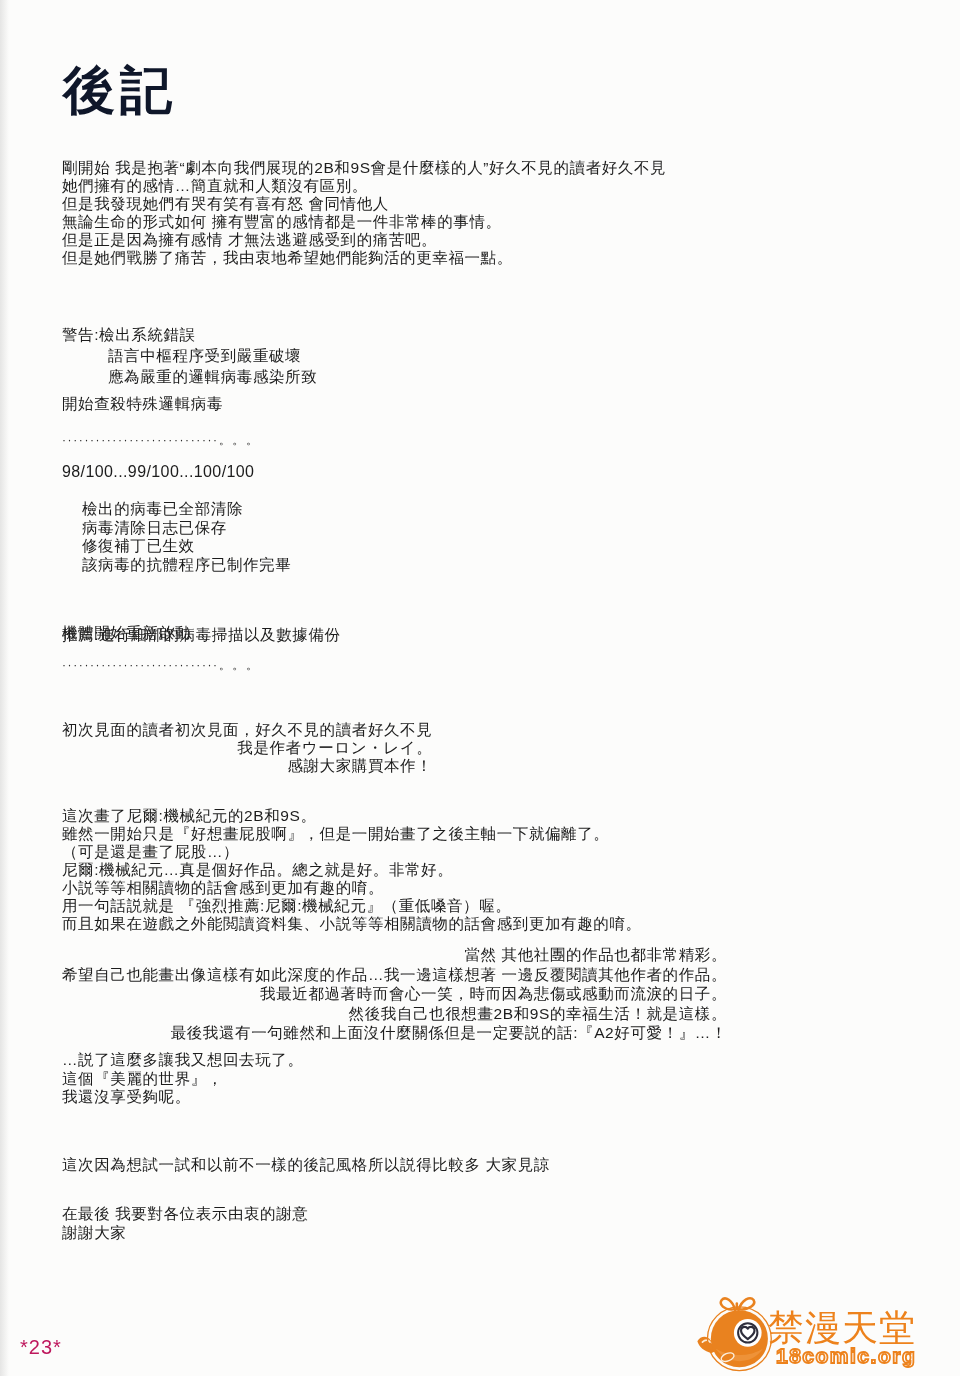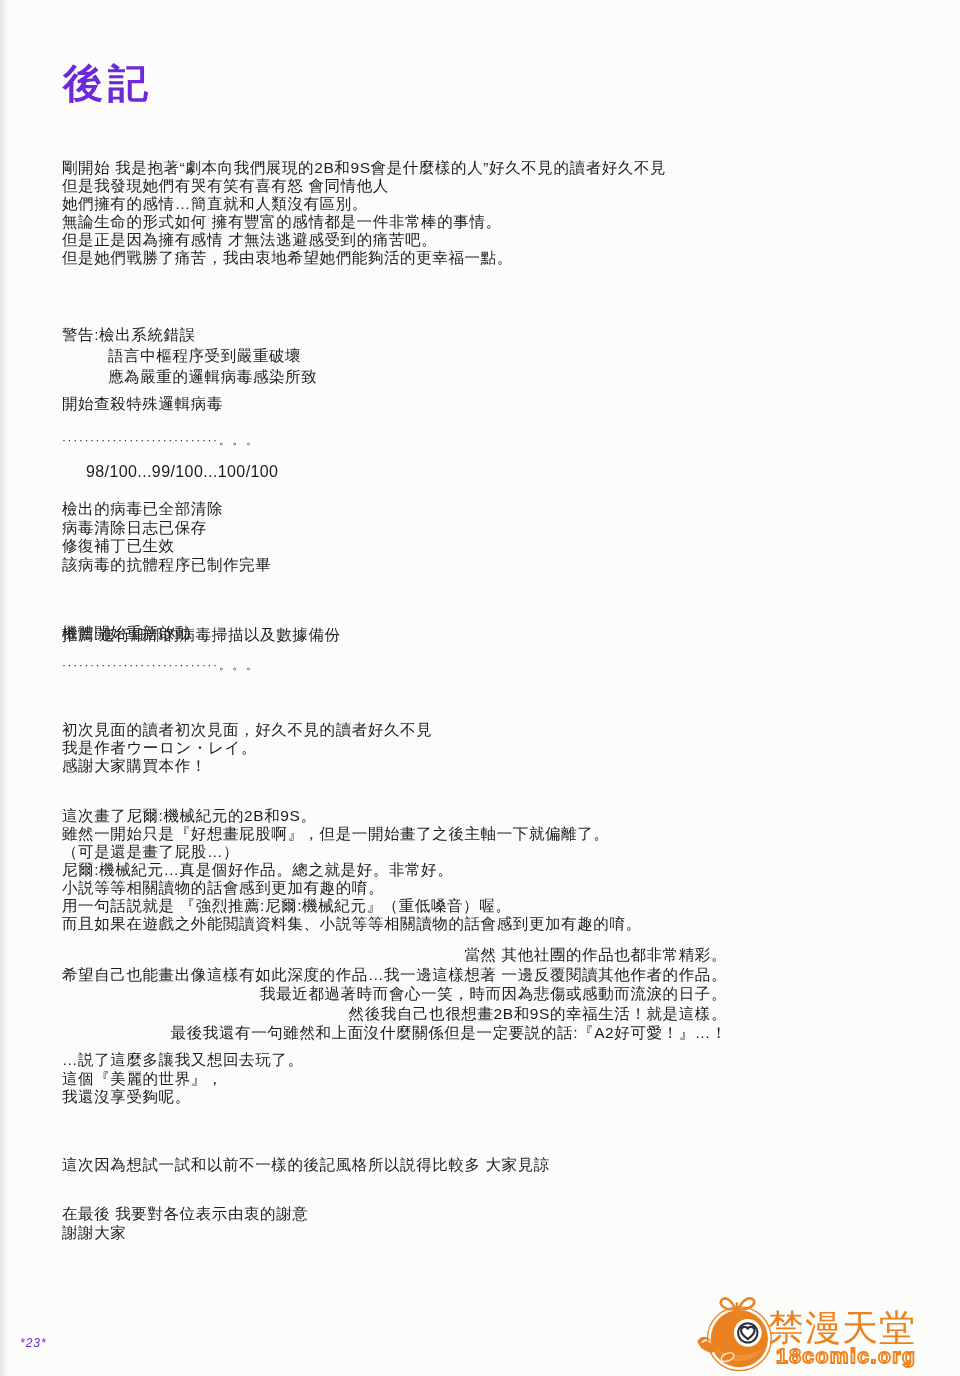--- a/index.html
+++ b/index.html
@@ -12,34 +12,34 @@
     overflow:hidden;
   }
   .abs { position:absolute; }
   .scan-edge {
     position:absolute; left:0; top:0; width:9px; height:1376px;
     background:linear-gradient(to right, rgba(110,110,110,.16), rgba(255,255,255,0));
     pointer-events:none;
   }
   .page-title {
     left:63px; top:56px;
-    font-size:40px; font-weight:bold; letter-spacing:5px;
-    color:#6d28d9;
+    font-size:52px; font-weight:bold; letter-spacing:5px;
+    color:#0f172a;
   }
   .para { left:62px; font-size:15.5px; line-height:18px; letter-spacing:.6px; white-space:nowrap; }
   .para .ln { height:18px; }
   .lh185 .ln { height:18.5px; line-height:18.5px; }
   .lh195 .ln { height:19.5px; line-height:19.5px;text-align:right; }
   .warning { line-height:21px; }
   .warning .ln { height:21px; }
   .warning .indent { padding-left:46px; }
   .dots-line { font-size:12px; letter-spacing:1.6px; color:#2a2a2a; }
   .progress-line { font-size:16px; letter-spacing:.4px; }
   .single { white-space:nowrap; }
-  .page-number { left:20px; top:1336px; font-size:12px; letter-spacing:1px; color:#6d28d9;font-style:italic; }
+  .page-number { left:20px; top:1336px; font-size:20px; letter-spacing:1px; color:#be185d; }
 
   .watermark { left:694px; top:1288px; width:246px; height:88px; }
   .mascot { position:absolute; left:0; top:2px; width:84px; height:84px; }
   .site-name {
     position:absolute; left:74px; top:16px;
     font-size:36px; font-weight:normal; letter-spacing:1px;
     color:#ED821C; white-space:nowrap;
   }
   .site-url {
     position:absolute; left:82px; top:56px;
@@ -52,53 +52,53 @@
 </style>
 </head>
 <body>
 
 <div class="scan-edge"></div>
 
 <div class="abs page-title">後記</div>
 
 <div class="abs para" style="top:159px;">
   <div class="ln">剛開始 我是抱著“劇本向我們展現的2B和9S會是什麼樣的人”好久不見的讀者好久不見</div>
+  <div class="ln">她們擁有的感情…簡直就和人類沒有區別。</div>
   <div class="ln">但是我發現她們有哭有笑有喜有怒 會同情他人</div>
-  <div class="ln">她們擁有的感情…簡直就和人類沒有區別。</div>
   <div class="ln">無論生命的形式如何 擁有豐富的感情都是一件非常棒的事情。</div>
   <div class="ln">但是正是因為擁有感情 才無法逃避感受到的痛苦吧。</div>
   <div class="ln">但是她們戰勝了痛苦，我由衷地希望她們能夠活的更幸福一點。</div>
 </div>
 
 <div class="abs para warning" style="top:324px;">
   <div class="ln">警告:檢出系統錯誤</div>
   <div class="ln indent">語言中樞程序受到嚴重破壞</div>
   <div class="ln indent">應為嚴重的邏輯病毒感染所致</div>
 </div>
 
 <div class="abs para single" style="top:395px;">開始查殺特殊邏輯病毒</div>
 
 <div class="abs para dots-line single" style="top:431px;">····························。。。</div>
 
-<div class="abs para progress-line single" style="top:463px;margin-left:24px;">98/100...99/100...100/100</div>
+<div class="abs para progress-line single" style="top:463px;">98/100...99/100...100/100</div>
 
-<div class="abs para lh185" style="top:500px;">
+<div class="abs para lh185" style="top:500px;margin-left:20px;">
   <div class="ln">檢出的病毒已全部清除</div>
   <div class="ln">病毒清除日志已保存</div>
   <div class="ln">修復補丁已生效</div>
   <div class="ln">該病毒的抗體程序已制作完畢</div>
 </div>
 
 <div class="abs para single" style="top:624px;">機體開始重新啟動</div>
 
 <div class="abs para single" style="top:626px;">推薦:進行細部的病毒掃描以及數據備份</div>
 
 <div class="abs para dots-line single" style="top:656px;">····························。。。</div>
 
-<div class="abs para" style="top:721px;">
+<div class="abs para" style="top:721px;text-align:right;">
   <div class="ln">初次見面的讀者初次見面，好久不見的讀者好久不見</div>
   <div class="ln">我是作者ウーロン・レイ。</div>
   <div class="ln">感謝大家購買本作！</div>
 </div>
 
 <div class="abs para" style="top:807px;">
   <div class="ln">這次畫了尼爾:機械紀元的2B和9S。</div>
   <div class="ln">雖然一開始只是『好想畫屁股啊』，但是一開始畫了之後主軸一下就偏離了。</div>
   <div class="ln">（可是還是畫了屁股…）</div>
   <div class="ln">尼爾:機械紀元…真是個好作品。總之就是好。非常好。</div>

